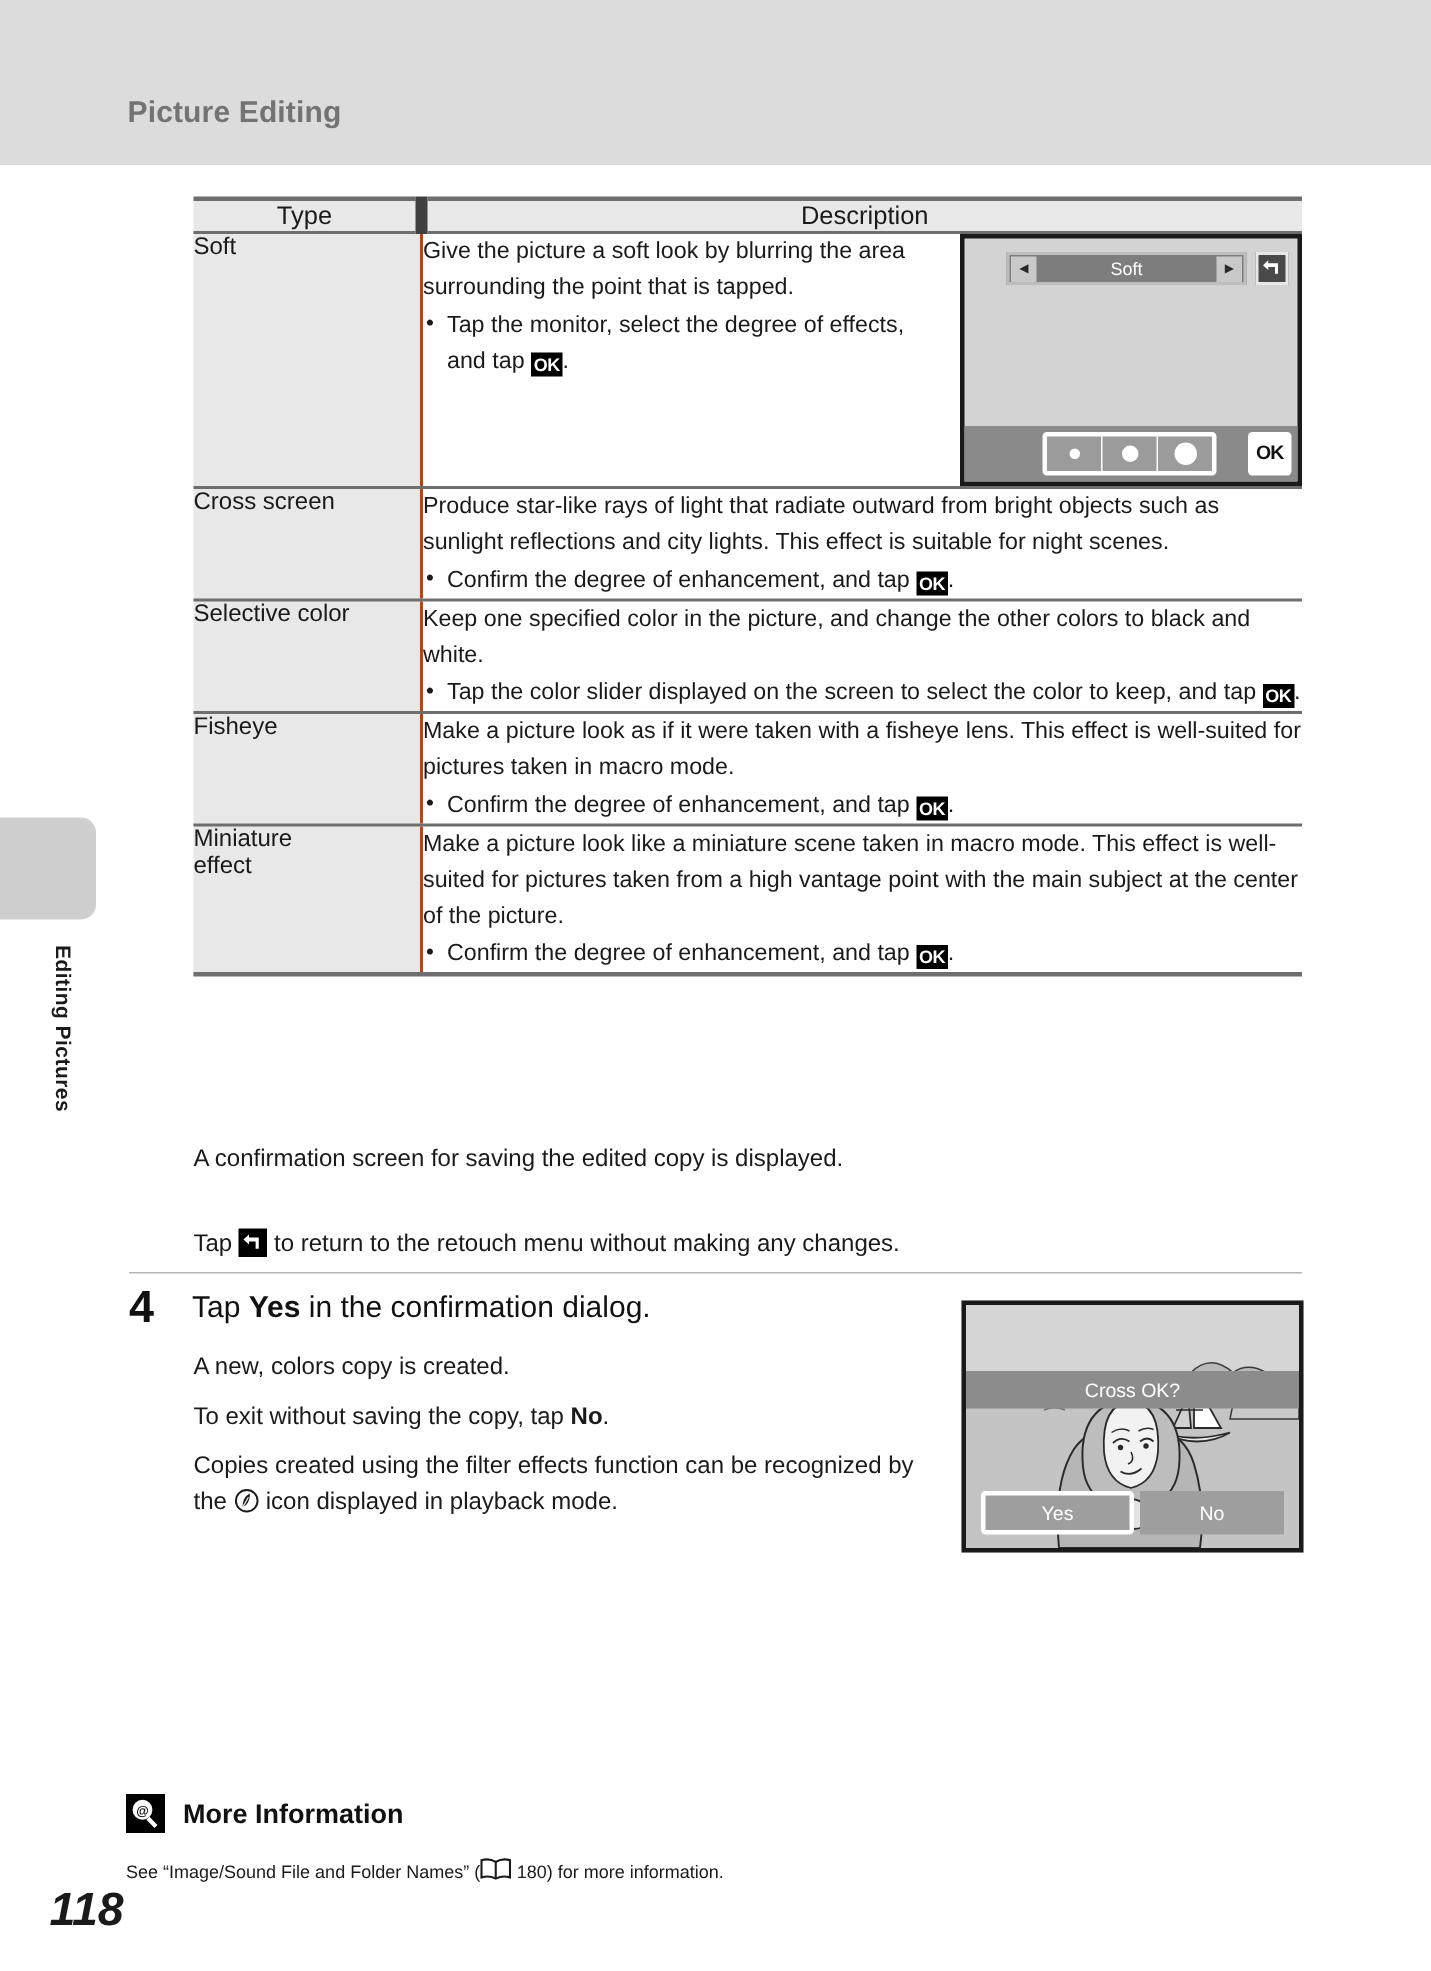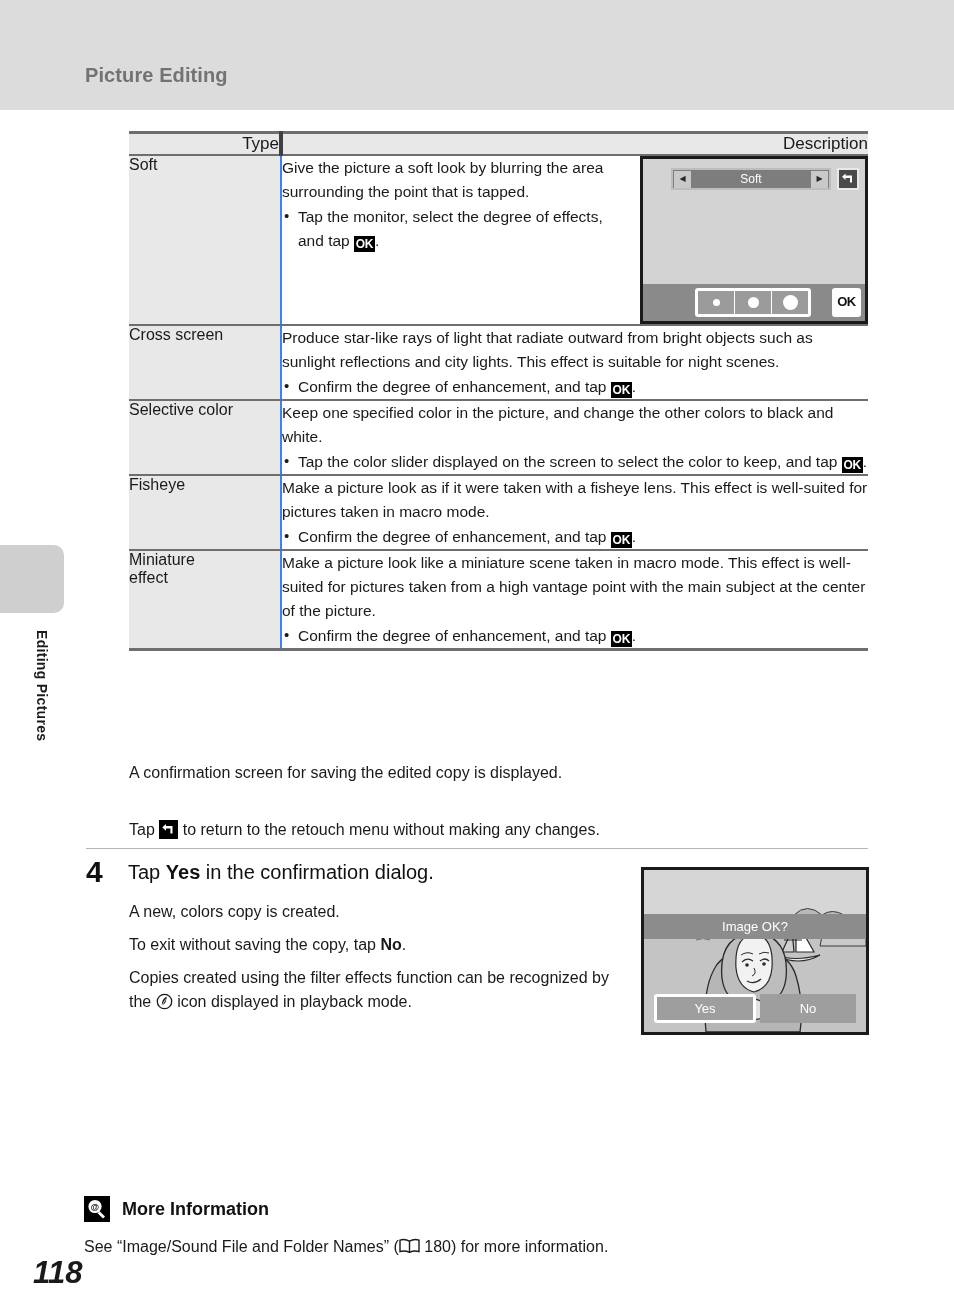--- a/index.html
+++ b/index.html
@@ -74,40 +74,40 @@
   .table td, .table th {
     vertical-align: top;
     padding: 0;
   }
   .col-type { width: 152px; }
 
   .t-head-cell {
     background: #e8e8e8;
     border-top: 3px solid #6e6e6e;
     border-bottom: 2px solid #6e6e6e;
-    text-align: right;
+    text-align: center;
     font-size: 17px;
     font-weight: 400;
     padding: 9px 0 9px 0;
     color: #1a1a1a;
   }
-  .t-head-cell.sep { border-left: 4px solid #404040; }
+  .t-head-cell.sep { border-left: 8px solid #404040; }
 
   .t-type-cell {
     background: #e8e8e8;
     border-bottom: 2px solid #6e6e6e;
     font-size: 16px;
     color: #1a1a1a;
     padding: 0 0 0 12px;
     vertical-align: middle;
   }
   .t-desc-cell {
     background: #ffffff;
     border-bottom: 2px solid #6e6e6e;
-    border-left: 2px solid #3b82f6;
+    border-left: 2px solid #c2410c;
     padding: 10px 8px 10px 12px;
     font-size: 15.5px;
     line-height: 1.55;
     color: #1a1a1a;
   }
   .t-desc-cell.last { border-bottom: 3px solid #6e6e6e; }
   .t-type-cell.last { border-bottom: 3px solid #6e6e6e; }
 
   .desc-flex { display: flex; gap: 10px; }
   .desc-text { flex: 1 1 auto; }
@@ -350,21 +350,21 @@
     font-size: 18px;
     font-weight: 700;
     color: #111;
     display: flex;
     align-items: center;
     gap: 12px;
   }
   .mi-body {
     position: absolute;
     left: 84px; top: 1238px;
-    font-size: 16px;
+    font-size: 12px;
     color: #1a1a1a;
   }
 </style>
 </head>
 <body>
 
 <div class="header-band"></div>
 <div class="header-title">Picture Editing</div>
 
 <div class="edge-tab"></div>
@@ -534,21 +534,21 @@
     <circle cx="120" cy="94" r="1.8" fill="#2a2a2a"></circle>
 
     <path d="M97 85 q6 -4 12 -1" stroke="#2a2a2a" stroke-width="1" fill="none"></path>
     <path d="M115 84 q5 -3 10 -1" stroke="#2a2a2a" stroke-width="1" fill="none"></path>
 
     <path d="M110 98 q3 6 -2 8" stroke="#2a2a2a" stroke-width="1" fill="none"></path>
     <path d="M103 111 q7 4 14 -2" stroke="#2a2a2a" stroke-width="1.2" fill="none"></path>
 
     <path d="M104 132 q8 -6 16 2 q6 8 -2 14 q-10 4 -16 -4 Z" fill="#e2e2e2" stroke="#2a2a2a" stroke-width="1.2"></path>
   </svg>
-  <div class="cam2-msgbar">Image OK?</div>
+  <div class="cam2-msgbar">Cross OK?</div>
   <div class="cam2-buttons">
     <div class="cam2-btn sel">Yes</div>
     <div class="cam2-btn">No</div>
   </div>
 </div>
 
 <div class="mi-head">
   <span class="ico-moreinfo">
     <svg width="26" height="26" viewBox="0 0 26 26" aria-hidden="true">
       <circle cx="11" cy="10.5" r="6.6" fill="#ffffff"></circle>

